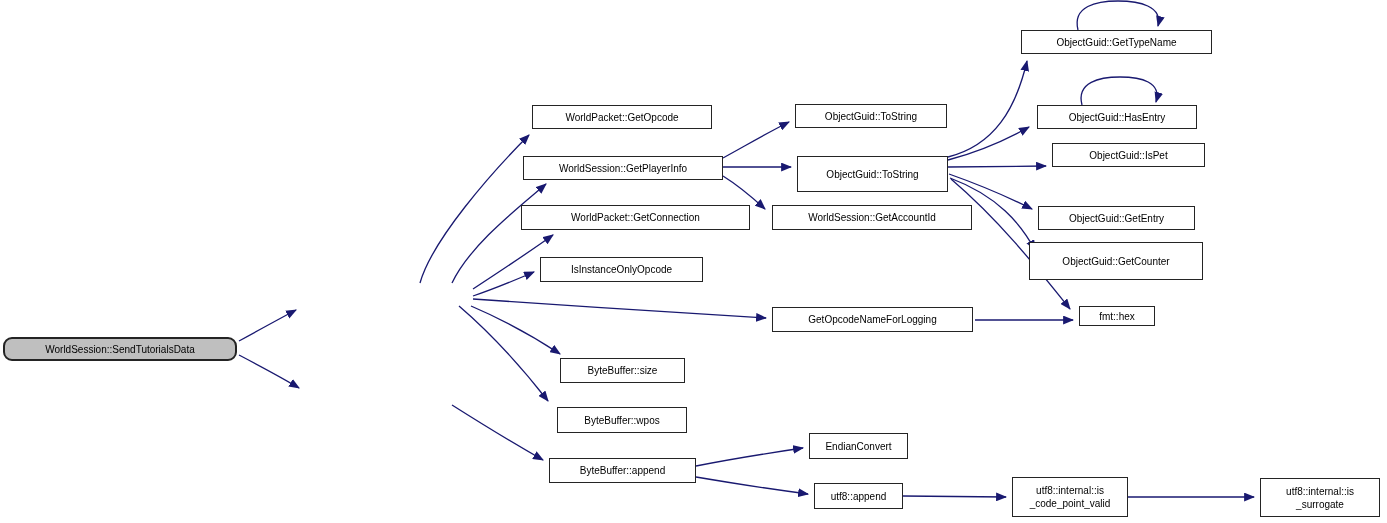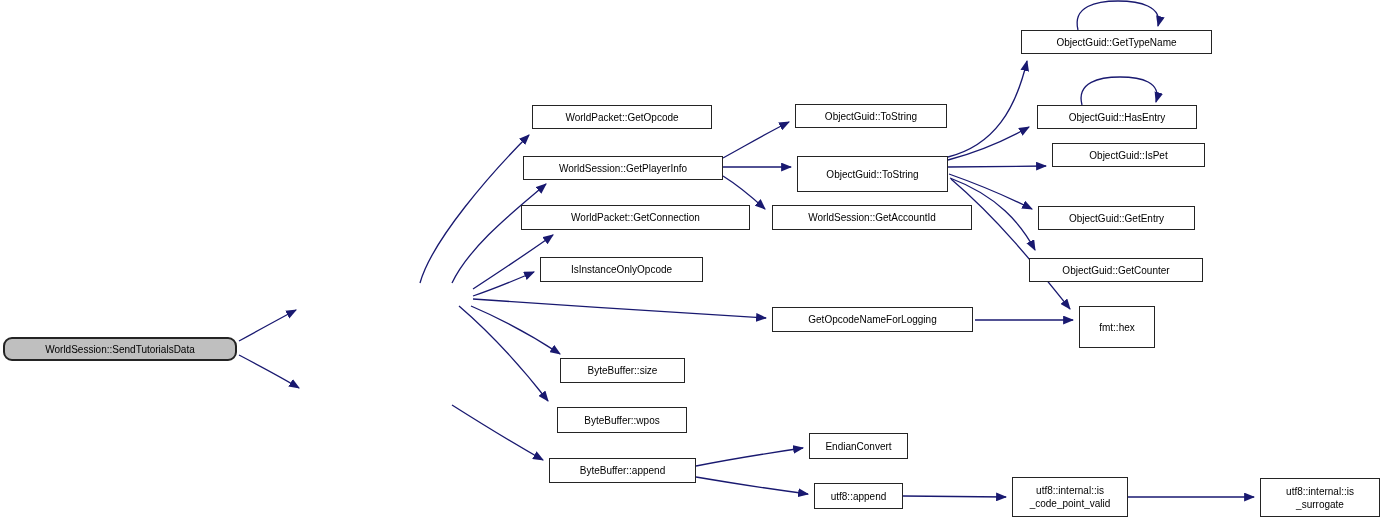--- a/index.html
+++ b/index.html
@@ -92,23 +92,23 @@
   <div class="node" style="left:814px;top:483px;width:89px;height:26px">utf8::append</div>
 
   <div class="node" style="left:1021px;top:30px;width:191px;height:24px">ObjectGuid::GetTypeName</div>
 
   <div class="node" style="left:1037px;top:105px;width:160px;height:24px">ObjectGuid::HasEntry</div>
 
   <div class="node" style="left:1052px;top:143px;width:153px;height:24px">ObjectGuid::IsPet</div>
 
   <div class="node" style="left:1038px;top:206px;width:157px;height:24px">ObjectGuid::GetEntry</div>
 
-  <div class="node" style="left:1029px;top:258px;width:174px;height:24px">ObjectGuid::GetCounter</div>
+  <div class="node" style="left:1029px;top:242px;width:174px;height:38px">ObjectGuid::GetCounter</div>
 
-  <div class="node" style="left:1079px;top:306px;width:76px;height:42px">fmt::hex</div>
+  <div class="node" style="left:1079px;top:306px;width:76px;height:20px">fmt::hex</div>
 
   <div class="node" style="left:1012px;top:477px;width:116px;height:40px">utf8::internal::is
 _code_point_valid</div>
 
   <div class="node" style="left:1260px;top:478px;width:120px;height:39px">utf8::internal::is
 _surrogate</div>
 
 </div>
 
 </body></html>

